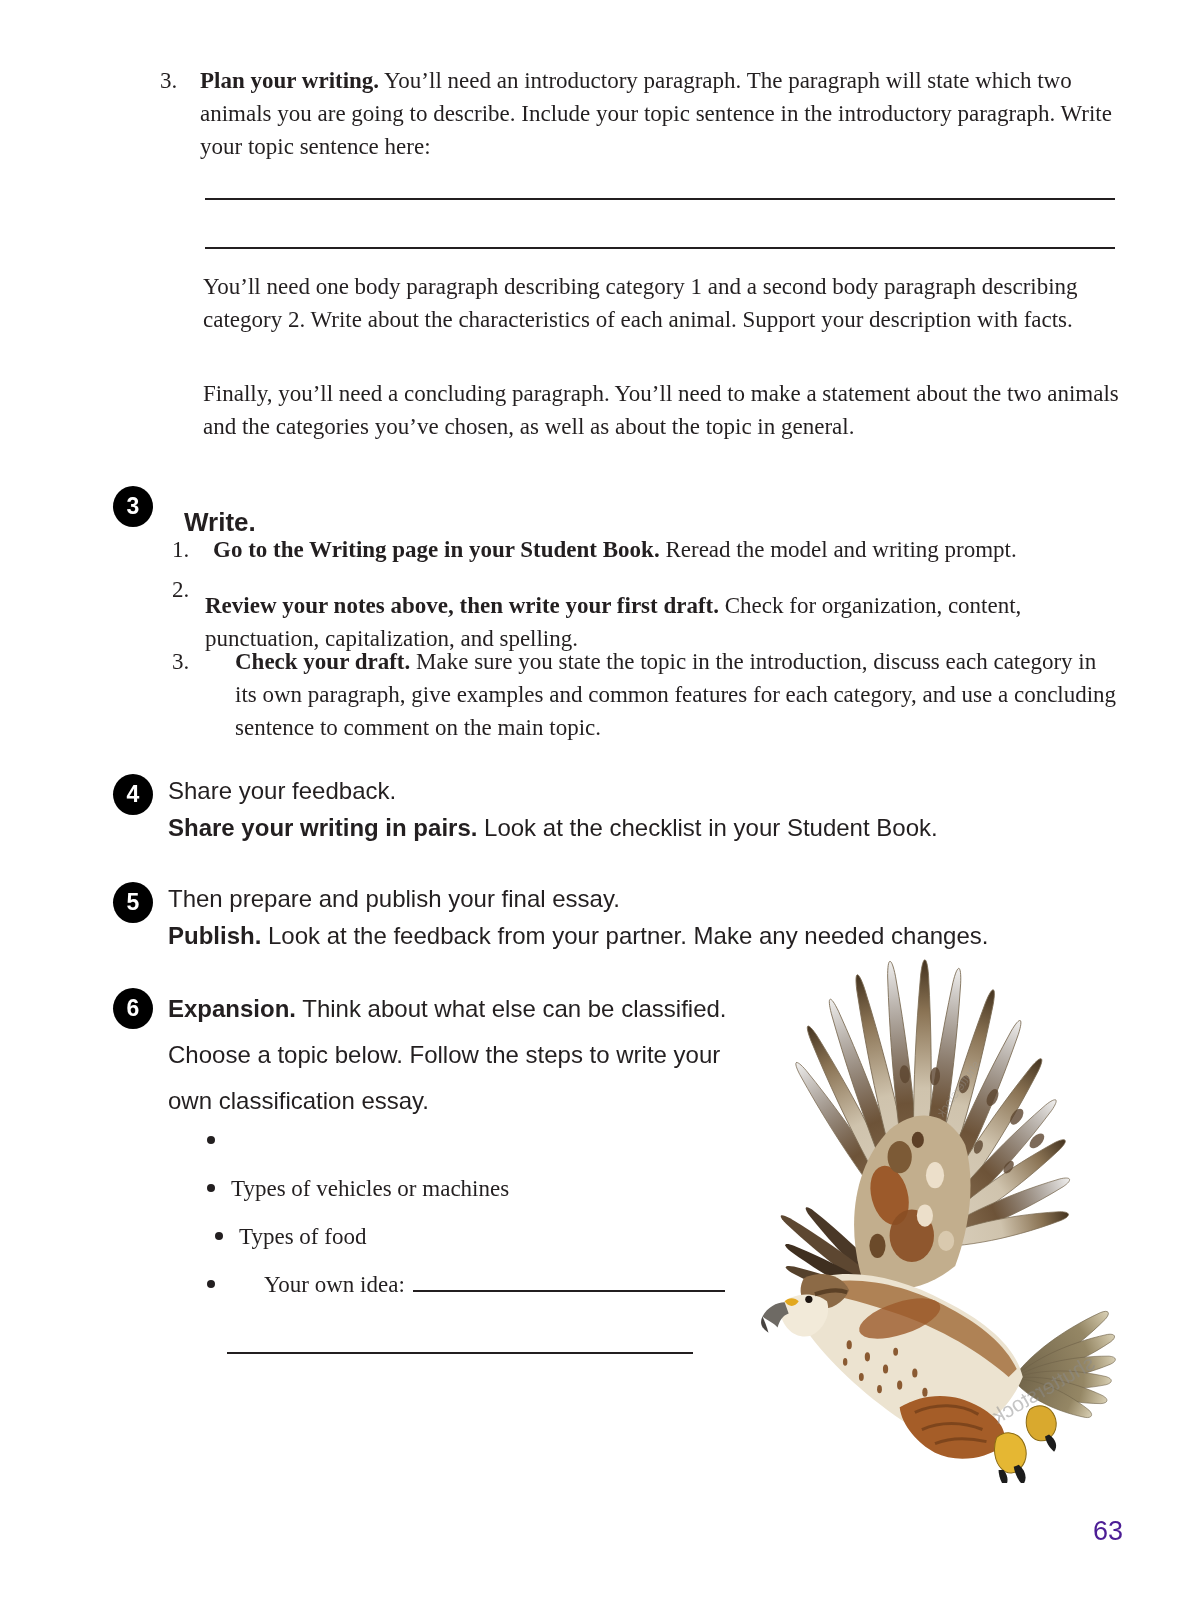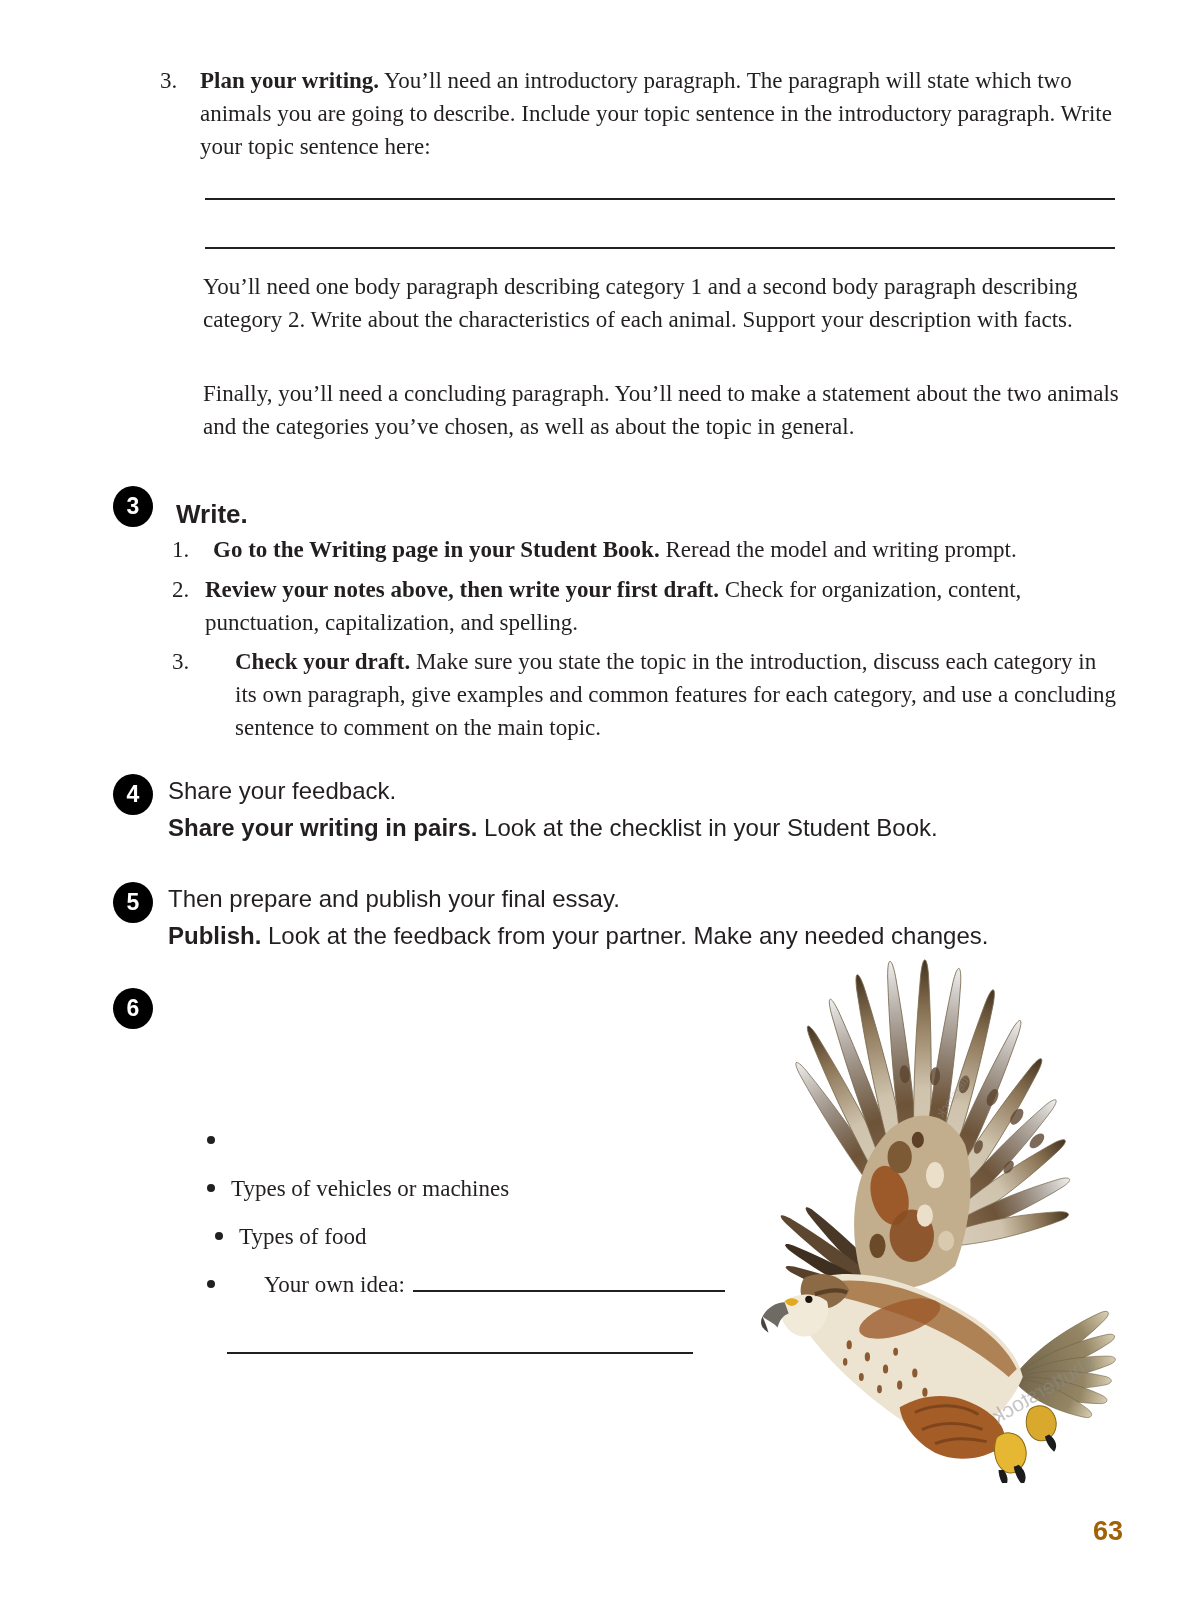--- a/index.html
+++ b/index.html
@@ -14,29 +14,29 @@
   .row{position:absolute;display:flex;align-items:flex-start;}
   .li-num{flex:0 0 40px;}
   .step-num{flex:0 0 33px;}
 
   .wline{position:absolute;left:205px;width:910px;border-top:2px solid #231f20;}
 
   .badge{position:absolute;width:40px;height:41px;border-radius:50%;background:#000000;color:#ffffff;
          display:flex;align-items:center;justify-content:center;
          font-family:"Liberation Sans","DejaVu Sans",sans-serif;font-weight:700;font-size:23px;}
   .sec-title{position:absolute;font-family:"Liberation Sans","DejaVu Sans",sans-serif;
-             font-weight:700;font-size:26px;color:#231f20;margin:8px;}
+             font-weight:700;font-size:26px;color:#231f20;margin:16px;}
 
   .bullet-row{position:absolute;display:flex;align-items:flex-start;}
   .dot{flex:0 0 8px;width:8px;height:8px;border-radius:50%;background:#231f20;margin:12px 16px 0 0;}
   .fill-line{display:inline-block;width:312px;border-bottom:2px solid #231f20;height:22px;margin-left:8px;vertical-align:baseline;}
   .extra-line{position:absolute;border-top:2px solid #231f20;}
 
   .page-num{position:absolute;font-family:"Liberation Sans","DejaVu Sans",sans-serif;
-            font-weight:700;font-size:27px;color:#a16207;}
+            font-weight:400;font-size:27px;color:#4c1d95;}
 </style>
 </head>
 <body>
 
 <div class="sheet">
 
   <div class="row" style="left:160px;top:64px;width:960px;">
     <span class="li-num serif">3.</span>
     <p class="serif" style="width:915px;"><b>Plan your writing.</b> <span>You’ll need an introductory paragraph. The paragraph will state which two animals you are going to describe. Include your topic sentence in the introductory paragraph. Write your topic sentence here:</span></p>
   </div>
@@ -52,21 +52,21 @@
     </div>
   <h2 class="sec-title" style="left:168px;top:491px;">Write.</h2>
 
   <div class="row" style="left:172px;top:533px;width:950px;">
     <span class="step-num serif">1.</span>
     <p class="serif" style="width:915px;margin-left:8px;"><b>Go to the Writing page in your Student Book.</b> <span>Reread the model and writing prompt.</span></p>
   </div>
 
   <div class="row" style="left:172px;top:573px;width:950px;">
     <span class="step-num serif">2.</span>
-    <p class="serif" style="width:915px;"><b>Review your notes above, then write your first draft.</b> <span>Check for organization, content, punctuation, capitalization, and spelling.</span></p>
+    <p class="serif" style="width:915px;margin-top:16px;"><b>Review your notes above, then write your first draft.</b> <span>Check for organization, content, punctuation, capitalization, and spelling.</span></p>
   </div>
 
   <div class="row" style="left:172px;top:645px;width:950px;">
     <span class="step-num serif">3.</span>
     <p class="serif" style="width:915px;margin-left:30px;"><b>Check your draft.</b> <span>Make sure you state the topic in the introduction, discuss each category in its own paragraph, give examples and common features for each category, and use a concluding sentence to comment on the main topic.</span></p>
   </div>
 
   <div class="badge" style="left:113px;top:774px;">
       <span>4</span>
     </div>
@@ -79,20 +79,25 @@
       <span>5</span>
     </div>
   <div class="abs" style="left:168px;top:880px;width:950px;">
     <p class="sans">Then prepare and publish your final essay.</p>
     <p class="sans"><b>Publish.</b> <span>Look at the feedback from your partner. Make any needed changes.</span></p>
   </div>
 
   <div class="badge" style="left:113px;top:988px;">
       <span>6</span>
     </div>
+  <div class="abs" style="left:168px;top:986px;width:640px;">
+    <p class="sans" style="line-height:46px;"><b>Expansion.</b> <span>Think about what else can be classified.</span></p>
+    <p class="sans" style="line-height:46px;">Choose a topic below. Follow the steps to write your</p>
+    <p class="sans" style="line-height:46px;">own classification essay.</p>
+  </div>
 
   <div class="bullet-row" style="left:207px;top:1124px;width:700px;">
     <span class="dot"></span>
   </div>
   <div class="bullet-row" style="left:207px;top:1172px;width:700px;">
     <span class="dot"></span>
     <p class="serif">Types of vehicles or machines</p>
   </div>
   <div class="bullet-row" style="left:215px;top:1220px;width:700px;">
     <span class="dot"></span>

